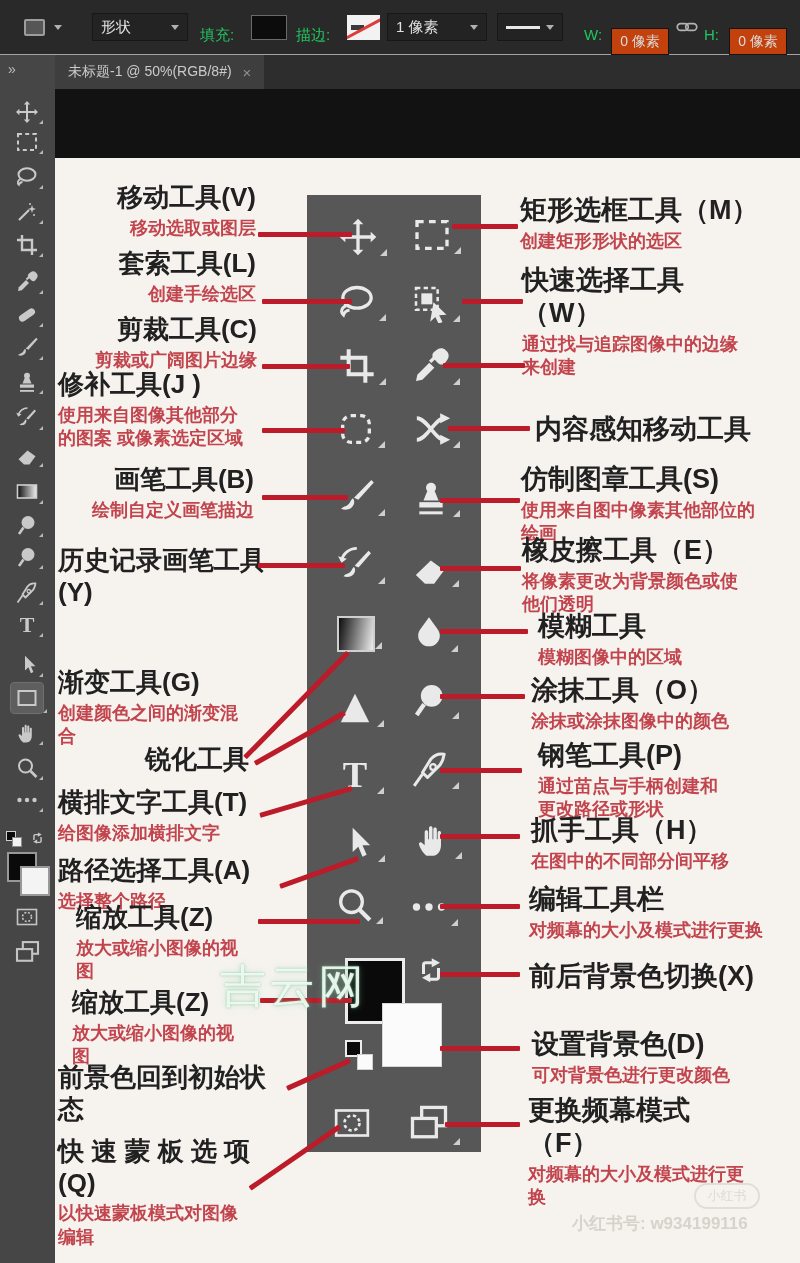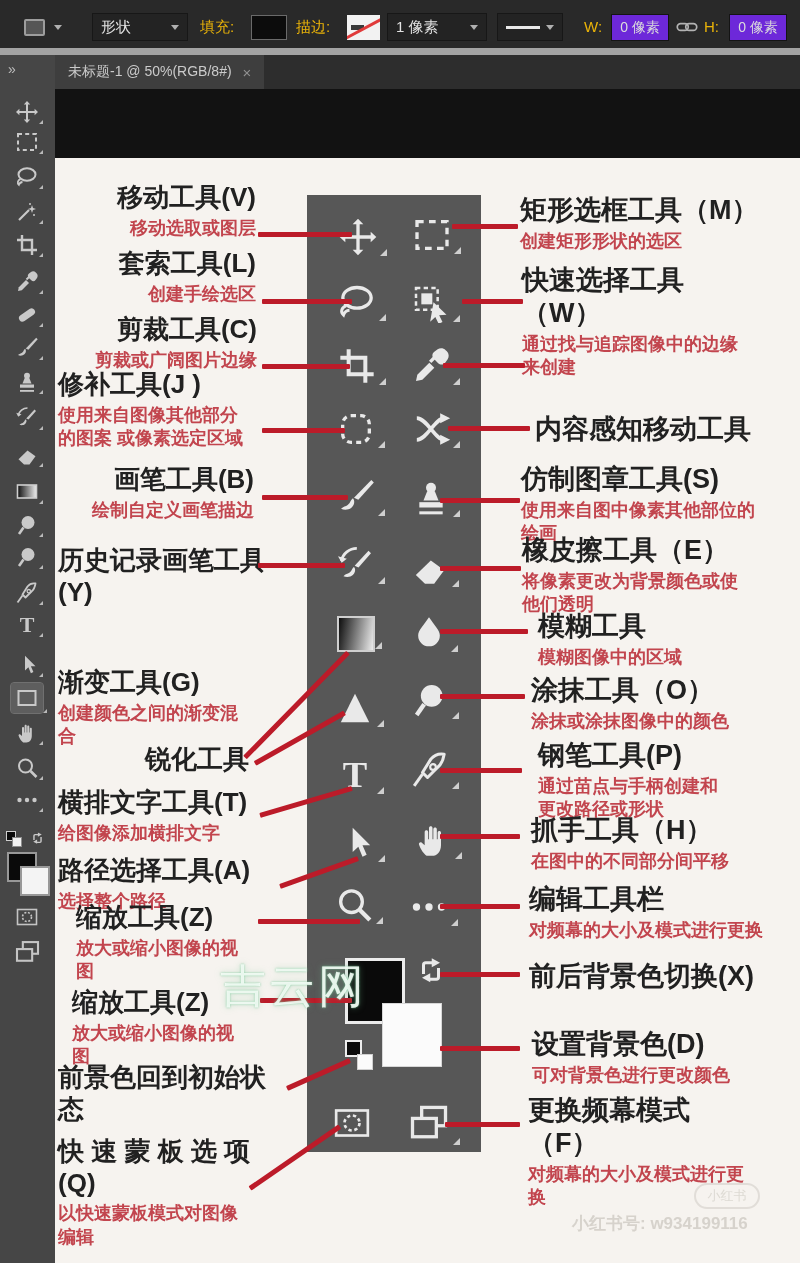--- a/index.html
+++ b/index.html
@@ -1,32 +1,32 @@
 <!DOCTYPE html>
 <html><head>
 <meta charset="utf-8">
 <style>
   * { margin:0; padding:0; box-sizing:border-box; }
   html,body { width:800px; height:1263px; }
   body { font-family:"Liberation Sans","DejaVu Sans",sans-serif; background:#f6f3f0; }
   .screen { position:relative; width:800px; height:1263px; overflow:hidden; background:#f6f3f0; }
 
   
-  .options-bar { position:absolute; left:0; top:0; width:800px; height:55px; background:#292929; border-bottom:7px solid #a3a3a3; z-index:12; }
-  .ob-label { position:absolute; top:18px; font-size:15px; color:#eab308; }
+  .options-bar { position:absolute; left:0; top:0; width:800px; height:55px; background:#292929; border-bottom:1px solid #a3a3a3; z-index:12; }
+  .ob-label { position:absolute; top:26px; font-size:15px; color:#22c55e; }
   .ob-select { position:absolute; top:13px; height:28px; background:#232323; border:1px solid #171717; display:flex; align-items:center; justify-content:space-between; padding:0 8px; color:#e2e2e2; font-size:15px; }
   .chev { width:0; height:0; border-left:4px solid transparent; border-right:4px solid transparent; border-top:5px solid #b0b0b0; }
   .ob-toolbtn { position:absolute; left:24px; top:13px; height:28px; display:flex; align-items:center; gap:9px; }
   .tp-rect { width:21px; height:17px; border:2px solid #9d9d9d; border-radius:2px; background:#565656; }
   .fill-swatch { position:absolute; left:251px; top:15px; width:36px; height:25px; background:#0c0c0c; border:1px solid #6a6a6a; }
   .stroke-swatch { position:absolute; left:347px; top:15px; width:33px; height:25px; background:#f2f2f2; overflow:hidden; }
   .stroke-swatch .dash { position:absolute; left:4px; top:10px; width:13px; height:5px; background:#3a3a3a; }
   .stroke-swatch .slash { position:absolute; left:-5px; top:11px; width:48px; height:3px; background:#e03a3a; transform:rotate(-28deg); }
   .line-sample { width:34px; height:3px; background:#e8e8e8; }
-  .ob-value { position:absolute; top:14px; width:58px; height:27px; background:#6d28d9; border:1px solid #141414; color:#dcdcdc; font-size:14px; display:flex; align-items:center; justify-content:center; }
+  .ob-value { position:absolute; top:28px; width:58px; height:27px; background:#c2410c; border:1px solid #141414; color:#dcdcdc; font-size:14px; display:flex; align-items:center; justify-content:center; }
   .link-icon { position:absolute; left:676px; top:19px; width:22px; height:16px; }
 
   
   .tab-row { position:absolute; left:55px; top:55px; width:745px; height:34px; background:#2d2d2d; z-index:11; }
   .tab { position:absolute; left:0; top:0; height:34px; background:#3e3e3e; color:#cbcbcb; font-size:14px; display:flex; align-items:center; padding:0 13px; gap:11px; }
   .tab .close { color:#919191; font-size:15px; }
 
   
   .palette { position:absolute; left:0; top:55px; width:55px; height:1208px; background:#464646; z-index:10; --panelbg:#464646; }
   .collapse-btn { position:absolute; left:8px; top:6px; color:#bdbdbd; font-size:14px; letter-spacing:-2px; }

